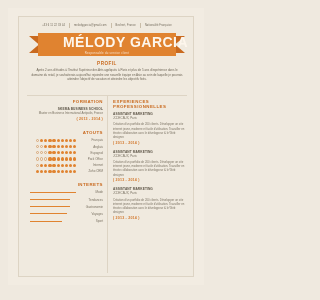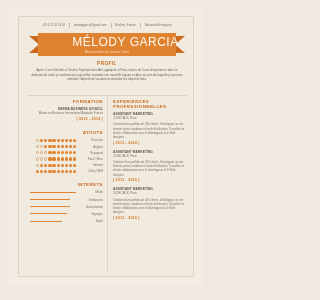--- a/index.html
+++ b/index.html
@@ -50,21 +50,21 @@
   }
   .tail.right{right:10px;
     clip-path:polygon(0 0,100% 0,45% 50%,100% 100%,0 100%);
   }
   .ribbon{
     position:absolute;left:19px;top:0;width:138px;height:23px;
     background:#e08330;
     display:flex;flex-direction:column;align-items:center;justify-content:center;
   }
   .ribbon .nm{
-    font-size:12px;font-weight:normal;color:#fdf6ec;
+    font-size:14px;font-weight:bold;color:#fdf6ec;
     letter-spacing:.5px;line-height:1;
     white-space:nowrap;
     padding-left:37px;
   }
   .ribbon .role{
     margin-top:2px;
     font-size:2.8px;color:#f7e3cd;letter-spacing:.25px;
     white-space:nowrap;
   }
 

